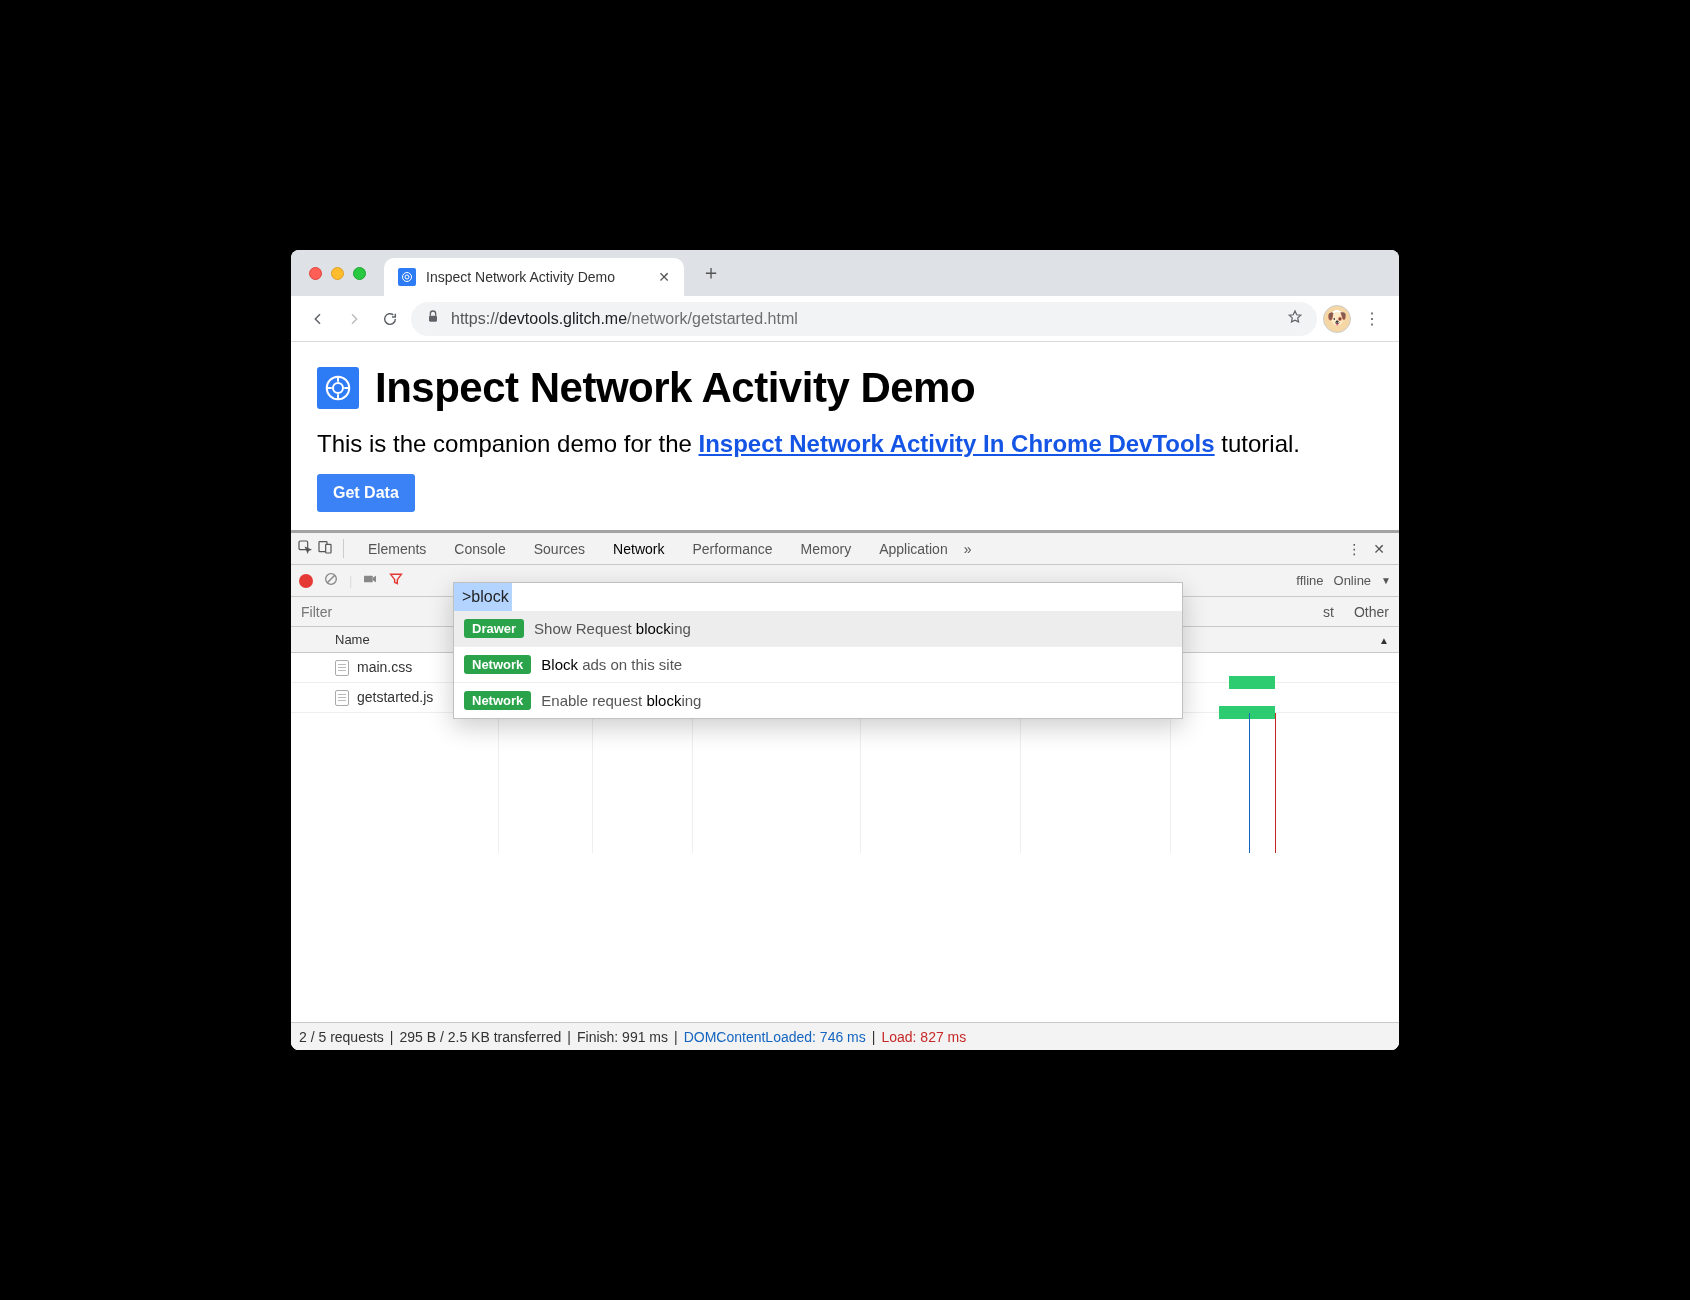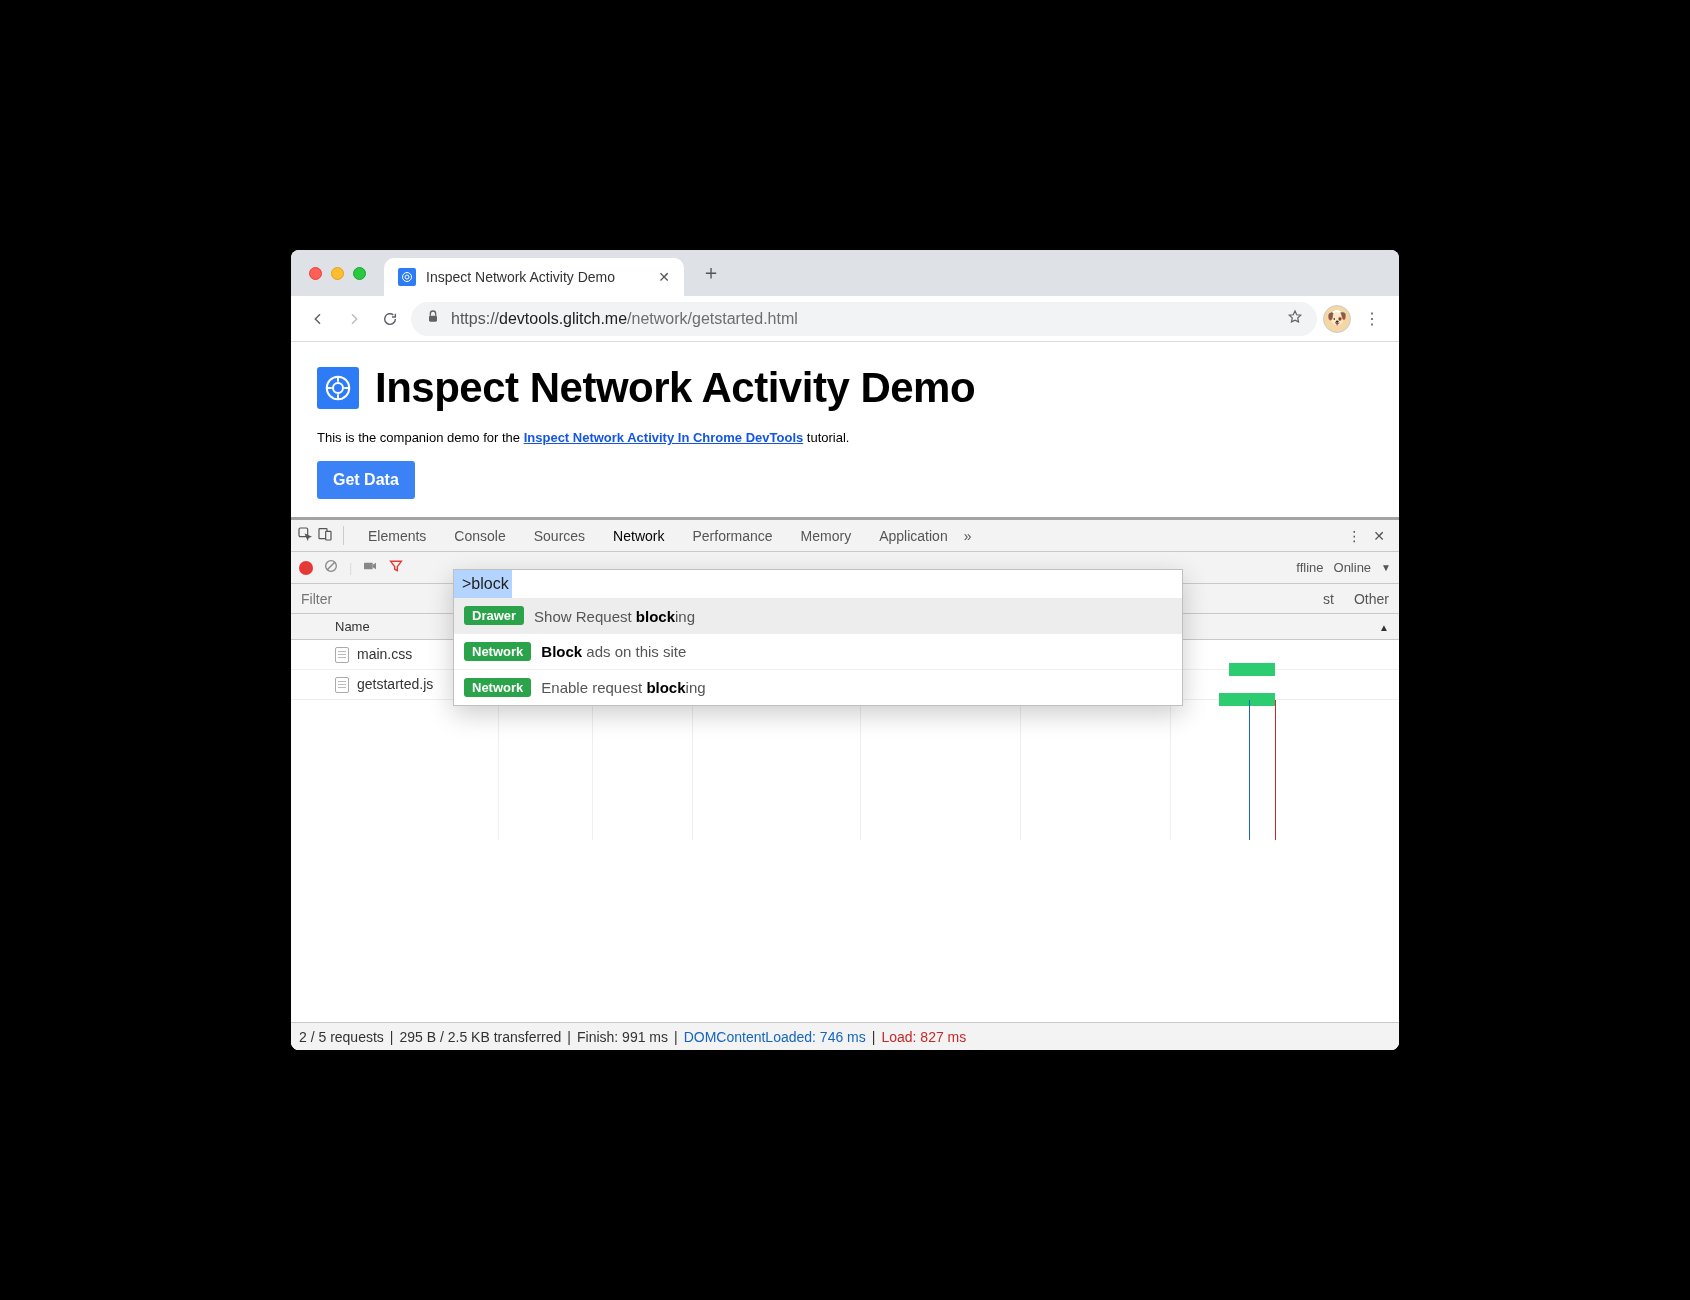--- a/index.html
+++ b/index.html
@@ -105,21 +105,21 @@
     padding: 22px 26px 18px;
     background:#fff;
   }
   .page-head { display:flex; align-items:center; gap:16px; margin-bottom:18px;}
   .page-icon {
     width:42px;height:42px;background:#2e7bf6;border-radius:3px;
     display:flex;align-items:center;justify-content:center;
   }
   .page-icon svg { width:30px;height:30px;}
   .page h1 { font-size:42px; font-weight:800; letter-spacing:-0.5px; }
-  .page p { font-size:13px; margin-bottom:16px; }
+  .page p { font-size:24px; margin-bottom:16px; }
   .page a { color:#1455e6; text-decoration:underline; font-weight:700;}
   .get-data {
     background:#3b82f6;color:#fff;border:none;border-radius:3px;
     padding:10px 16px;font-size:16px;font-weight:700;cursor:pointer;
   }
   
   .devtools {
     flex:1;
     border-top:3px solid #a3a3a3;
     background:#f3f3f3;
@@ -161,27 +161,27 @@
     border:none;outline:none;width:100%;
     font-size:16px;padding:5px 8px;color:#222;
     background:#fff;
   }
   .cmd-input::selection { background:#b3d4ff;}
   .cmd-list { background:#fff; }
   .cmd-row {
     display:flex;align-items:center;gap:10px;
     padding:8px 10px;font-size:15px;border-top:1px solid #eee;cursor:pointer;
   }
-  .cmd-row:first-child{border-top:none;align-items:flex-end;}
+  .cmd-row:first-child{border-top:none;}
   .cmd-row.sel { background:#ededed;}
   .badge {
     background:#2aa34a;color:#fff;border-radius:3px;
     padding:2px 8px;font-size:13px;font-weight:600;
   }
-  .cmd-row b { font-weight:700;color:#000;}
+  .cmd-row b { font-weight:400;color:#000;}
   .net-right { margin-left:auto;display:flex;gap:10px;align-items:center;}
   .down-caret { font-size:10px;color:#555;}
   
   .filter-row {
     height:30px;background:#f3f3f3;border-bottom:1px solid #c9c9c9;
     display:flex;align-items:center;font-size:14px;color:#555;
   }
   .filter-input {
     border:none;background:transparent;padding:0 10px;height:100%;
     font-size:14px;color:#555;flex:0 0 170px;outline:none;

